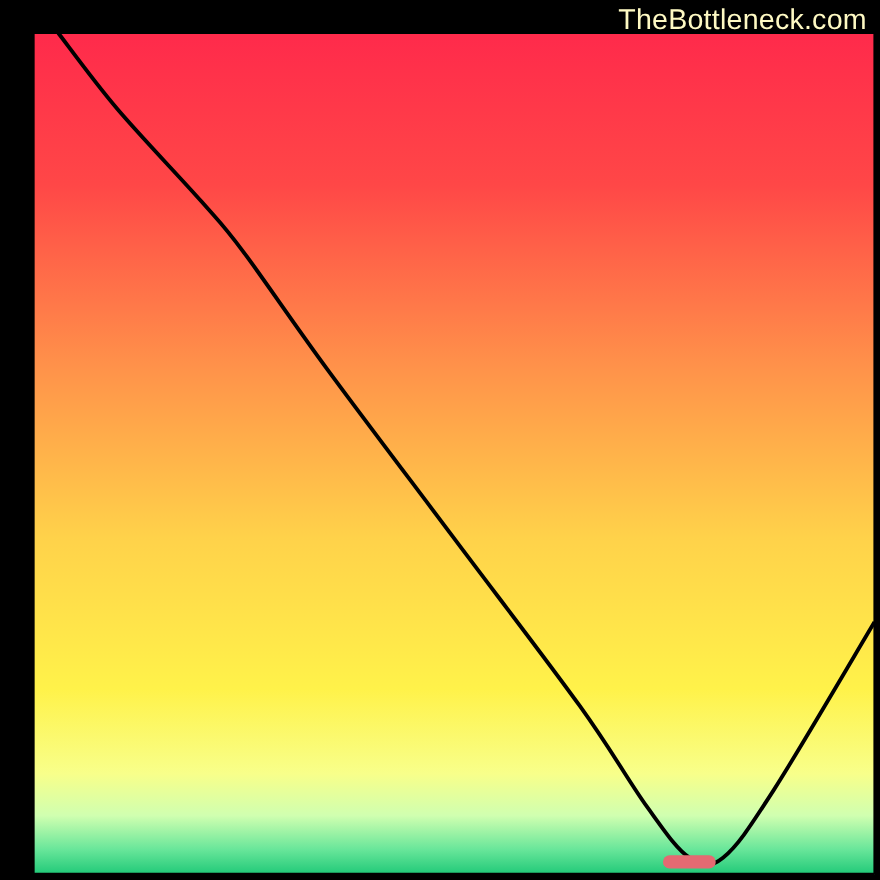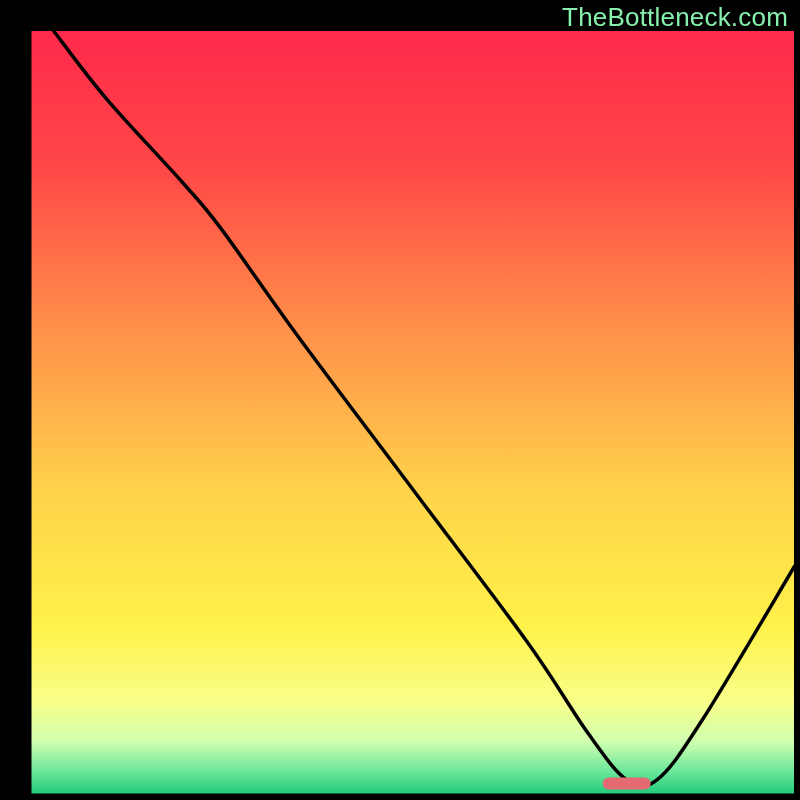--- a/index.html
+++ b/index.html
@@ -15,21 +15,21 @@
     position: relative;
     width: 800px;
     height: 800px;
   }
   .watermark {
     position: absolute;
     top: 2px;
     right: 12px;
     font-size: 26px;
     font-weight: 400;
-    color: #86efac;
+    color: #fef9c3;
     letter-spacing: 0.2px;
   }
   svg {
     position: absolute;
     top: 0;
     left: 0;
   }
 </style>
 </head>
 <body>

